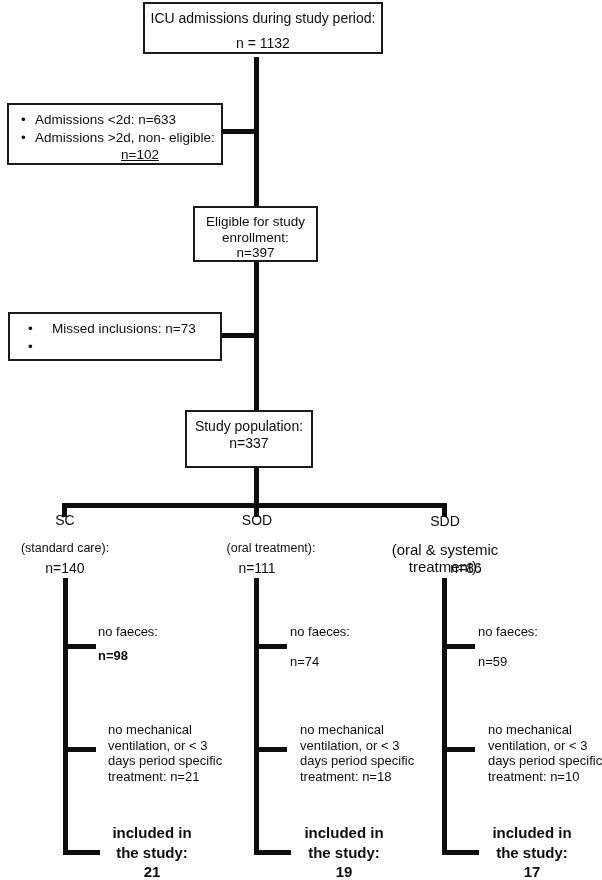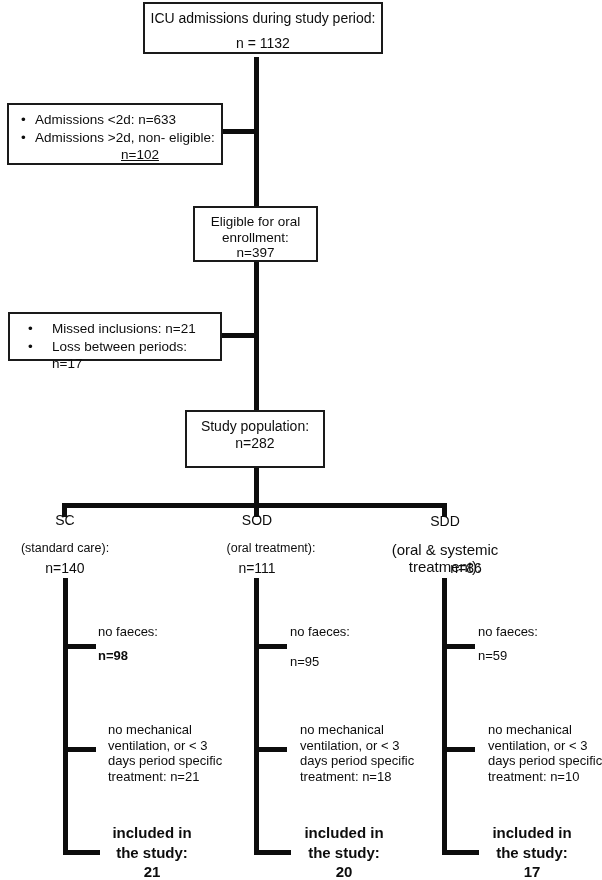--- a/index.html
+++ b/index.html
@@ -42,40 +42,39 @@
       <span>Admissions &lt;2d: n=633</span>
     </div>
     <div class="ex-line">
       <span class="bullet">•</span>
       <span>Admissions &gt;2d, non- eligible:</span>
     </div>
     <div style="padding-left:100px;text-decoration:underline;">n=102</div>
   </div>
 
   <div class="box centered" style="left:193px;top:206px;width:125px;height:56px;padding-top:6px;font-size:13.5px;line-height:15.5px;">
-    <div>Eligible for oral</div>
+    <div>Eligible for study</div>
     <div>enrollment:</div>
     <div>n=397</div>
   </div>
 
   <div class="hline" style="left:220px;top:333px;width:36px;height:5px;"></div>
   <div class="box" style="left:8px;top:312px;width:214px;height:49px;padding:6px 0 0 12px;font-size:13.5px;line-height:17.5px;">
     <div class="ex-line">
       <span class="bullet-wide">•</span>
-      <span>Missed inclusions: n=21</span>
+      <span>Missed inclusions: n=73</span>
     </div>
     <div class="ex-line">
       <span class="bullet-wide">•</span>
-      <span>Loss between periods: n=17</span>
     </div>
   </div>
 
-  <div class="box centered t14" style="left:185px;top:410px;width:140px;height:58px;padding-top:6px;line-height:17px;">
+  <div class="box centered t14" style="left:185px;top:410px;width:128px;height:58px;padding-top:6px;line-height:17px;">
     <div>Study population:</div>
-    <div>n=282</div>
+    <div>n=337</div>
   </div>
 
   <div class="hline" style="left:62px;top:503px;width:385px;height:5px;"></div>
   <div class="vline" style="left:62px;top:503px;width:5px;height:14px;"></div>
   <div class="vline" style="left:254px;top:503px;width:5px;height:14px;"></div>
   <div class="vline" style="left:442px;top:503px;width:5px;height:14px;"></div>
 
   <div class="branch-label t14" style="left:-25px;top:512px;">SC</div>
   <div class="branch-label" style="left:-25px;top:541px;font-size:12.5px;">(standard care):</div>
   <div class="branch-label t14" style="left:-25px;top:560px;">n=140</div>
@@ -99,44 +98,44 @@
     <div>21</div>
   </div>
 
   <div class="branch-label t14" style="left:167px;top:512px;">SOD</div>
   <div class="branch-label" style="left:181px;top:541px;font-size:12.5px;">(oral treatment):</div>
   <div class="branch-label t14" style="left:167px;top:560px;">n=111</div>
   <div class="vline" style="left:254px;top:578px;width:5px;height:277px;"></div>
   <div class="hline" style="left:254px;top:644px;width:33px;height:5px;"></div>
   <div class="tick-label" style="left:290px;top:624px;">
     <div>no faeces:</div>
-    <div style="margin-top:14px;">n=95</div>
+    <div style="margin-top:14px;">n=74</div>
   </div>
   <div class="hline" style="left:254px;top:747px;width:33px;height:5px;"></div>
   <div class="mv-text" style="left:300px;top:722px;">
     <div class="nowrap">no mechanical</div>
     <div class="nowrap">ventilation, or &lt; 3</div>
     <div class="nowrap bold">days period specific</div>
     <div class="nowrap bold">treatment: n=18</div>
   </div>
   <div class="hline" style="left:254px;top:850px;width:37px;height:5px;"></div>
   <div class="included" style="left:282px;top:823px;">
     <div>included in</div>
     <div>the study:</div>
-    <div>20</div>
+    <div>19</div>
   </div>
 
   <div class="branch-label t14" style="left:355px;top:513px;">SDD</div>
   <div class="branch-label" style="left:355px;top:541px;font-size:15px;">(oral &amp; systemic treatment):</div>
   <div class="branch-label t14" style="left:376px;top:560px;">n=86</div>
   <div class="vline" style="left:442px;top:578px;width:5px;height:277px;"></div>
   <div class="hline" style="left:442px;top:644px;width:33px;height:5px;"></div>
   <div class="tick-label" style="left:478px;top:624px;">
     <div>no faeces:</div>
-    <div style="margin-top:8px;">n=59</div>
+    <div style="margin-top:14px;">n=59</div>
   </div>
   <div class="hline" style="left:442px;top:747px;width:33px;height:5px;"></div>
   <div class="mv-text" style="left:488px;top:722px;">
     <div class="nowrap">no mechanical</div>
     <div class="nowrap">ventilation, or &lt; 3</div>
     <div class="nowrap bold">days period specific</div>
     <div class="nowrap bold">treatment: n=10</div>
   </div>
   <div class="hline" style="left:442px;top:850px;width:37px;height:5px;"></div>
   <div class="included" style="left:470px;top:823px;">

